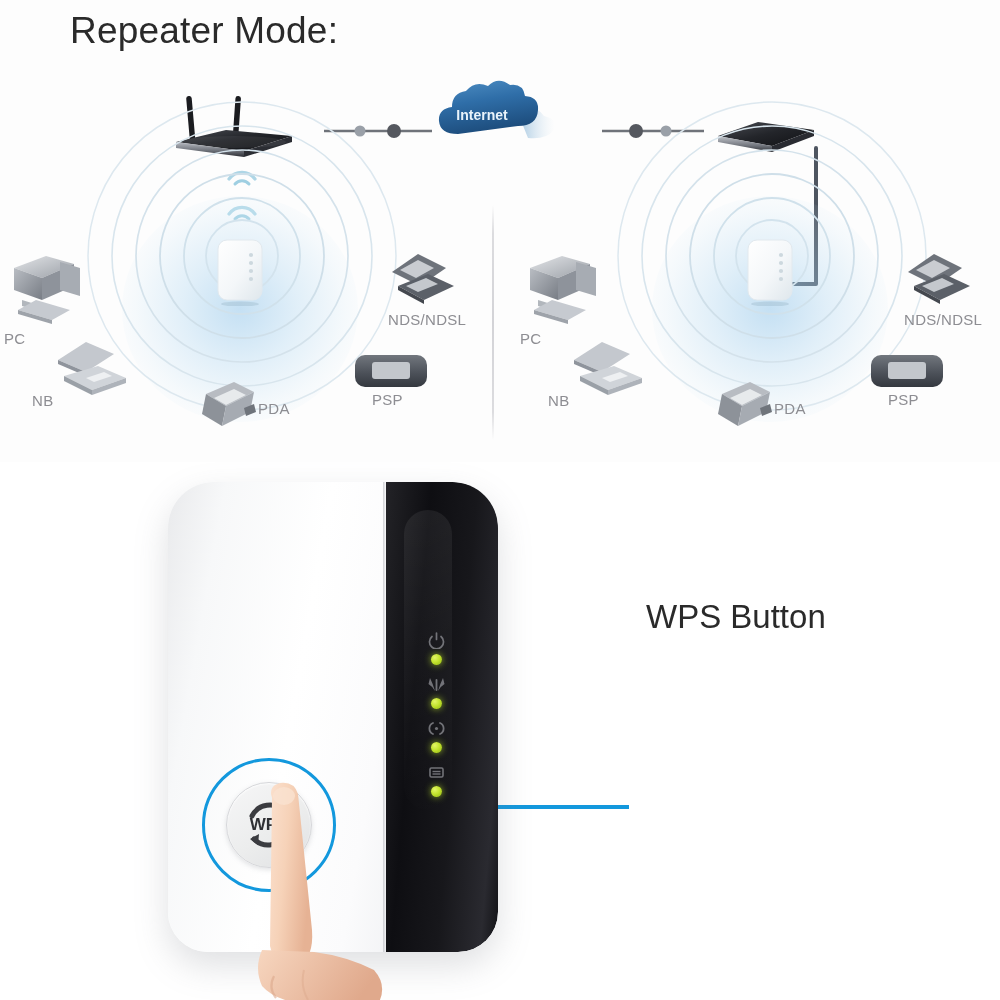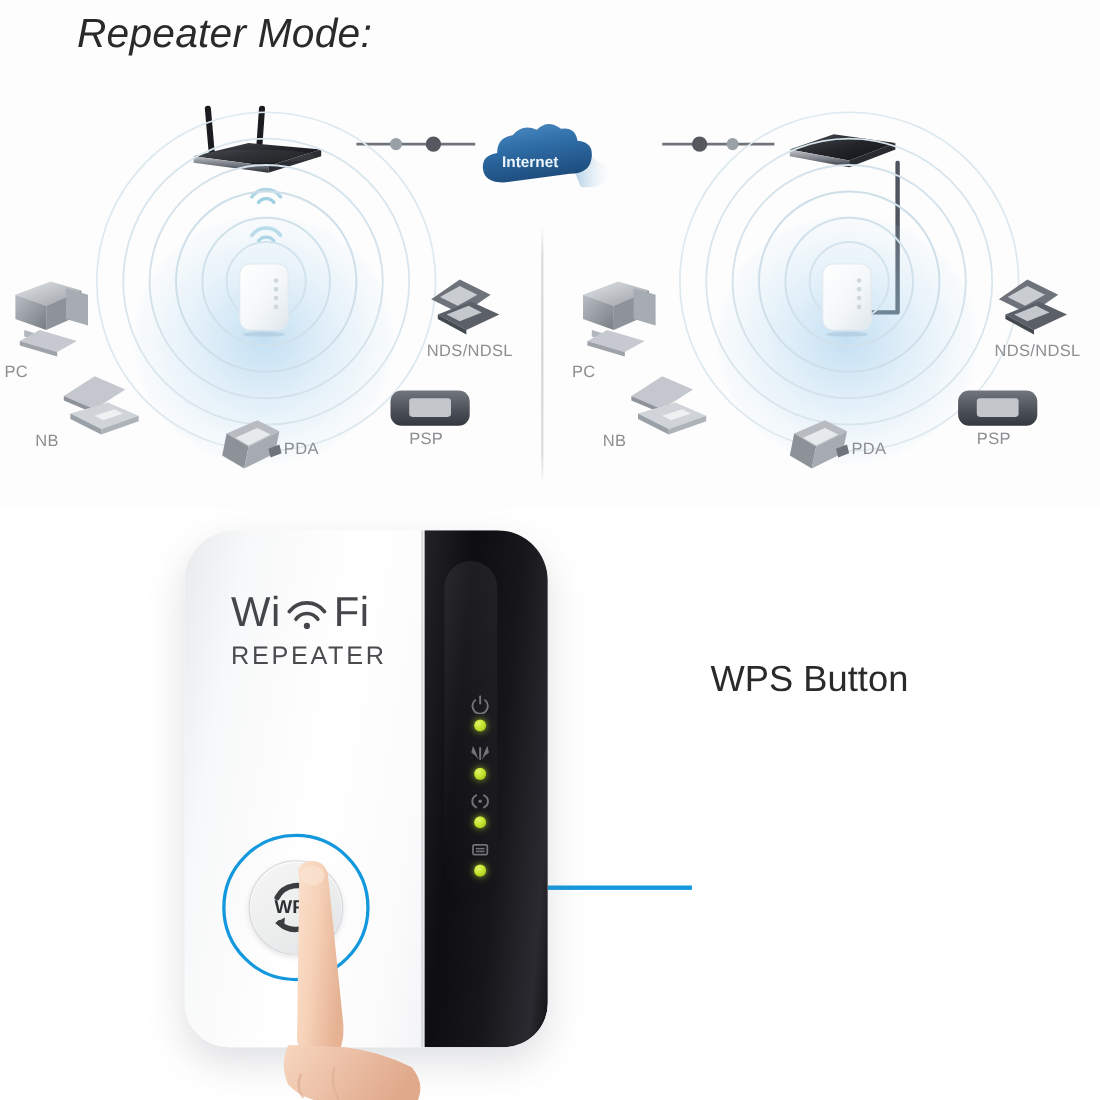--- a/index.html
+++ b/index.html
@@ -27,21 +27,21 @@
   }
 
   .mode-title {
     position: absolute;
     font-size: 37px;
     color: #2a2a2a;
     font-weight: 400;
     letter-spacing: 0.2px;
     white-space: nowrap;
   }
-  #title-repeater { left: 70px; top: 10px; font-style: italic; }
+  #title-repeater { left: 70px; top: 10px; }
   #title-ap { left: 645px; top: 10px; }
 
   .vdivider {
     position: absolute;
     left: 492px; top: 205px;
     width: 2px; height: 235px;
     background: linear-gradient(to bottom,
        rgba(215,215,218,0) 0%, #dcdcdf 12%, #d3d3d7 50%, #dcdcdf 88%, rgba(215,215,218,0) 100%);
   }
 
@@ -273,21 +273,21 @@
     </div>
 
     <div class="connector" style="left:322px; top:120px;">
       <svg width="112" height="22" viewBox="0 0 112 22">
         <line x1="2" y1="11" x2="110" y2="11" stroke="#6f737a" stroke-width="2.6"></line>
         <circle cx="38" cy="11" r="5.5" fill="#9aa0a8"></circle>
         <circle cx="72" cy="11" r="7" fill="#55585f"></circle>
       </svg>
     </div>
 
-    <div class="cloud" style="left:432px; top:112px;">
+    <div class="cloud" style="left:432px; top:80px;">
       <svg width="132" height="68" viewBox="0 0 132 68">
         <defs>
           <linearGradient id="cldG" x1="0" y1="0" x2="0.3" y2="1">
             <stop offset="0%" stop-color="#4f8fc4"></stop>
             <stop offset="45%" stop-color="#2f6ea8"></stop>
             <stop offset="100%" stop-color="#1d4d7d"></stop>
           </linearGradient>
           <linearGradient id="cldTail" x1="0" y1="0" x2="1" y2="0">
             <stop offset="0%" stop-color="#87b4d6" stop-opacity="0.85"></stop>
             <stop offset="100%" stop-color="#d9e8f3" stop-opacity="0"></stop>
@@ -526,34 +526,20 @@
 
     <div class="wps-button-label">WPS Button</div>
 
     <div class="callout-line"></div>
 
     <div class="device-body">
 
       <div class="device-black-panel"></div>
       <div class="panel-seam"></div>
 
-      <div class="brand">
-        <div class="brand-row">
-          <span class="brand-wi">Wi</span>
-          <span class="brand-arc">
-            <svg width="42" height="36" viewBox="0 0 42 36">
-              <path d="M5 17 A 20 20 0 0 1 37 17" stroke="#45464a" stroke-width="3.4" fill="none" stroke-linecap="round"></path>
-              <path d="M11 24 A 12 12 0 0 1 31 24" stroke="#45464a" stroke-width="3.2" fill="none" stroke-linecap="round"></path>
-              <circle cx="21" cy="30" r="2.8" fill="#45464a"></circle>
-            </svg>
-          </span>
-          <span class="brand-fi">Fi</span>
-        </div>
-        <div class="brand-sub">REPEATER</div>
-      </div>
 
       <div class="led-col">
 
         <div class="led-group">
           <span class="led-icon">
             <svg width="19" height="17" viewBox="0 0 19 17">
               <path d="M5 4.5 A7 7 0 1 0 14 4.5" stroke="#a9aab0" stroke-width="1.7" fill="none" stroke-linecap="round"></path>
               <line x1="9.5" y1="1" x2="9.5" y2="7.5" stroke="#a9aab0" stroke-width="1.7" stroke-linecap="round"></line>
             </svg>
           </span>

